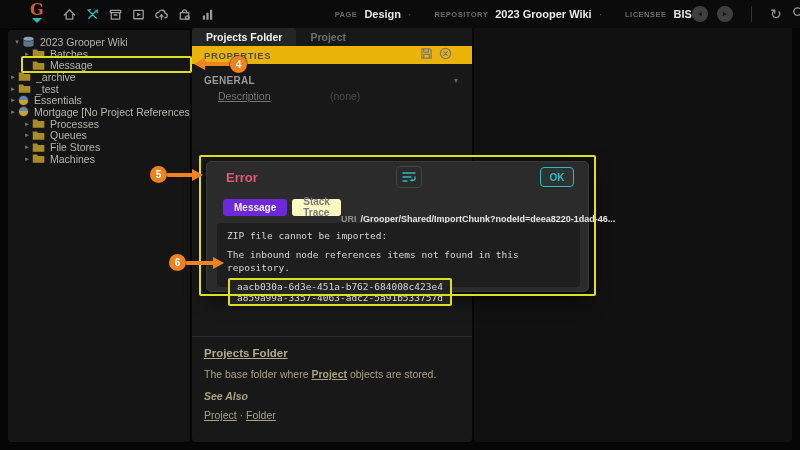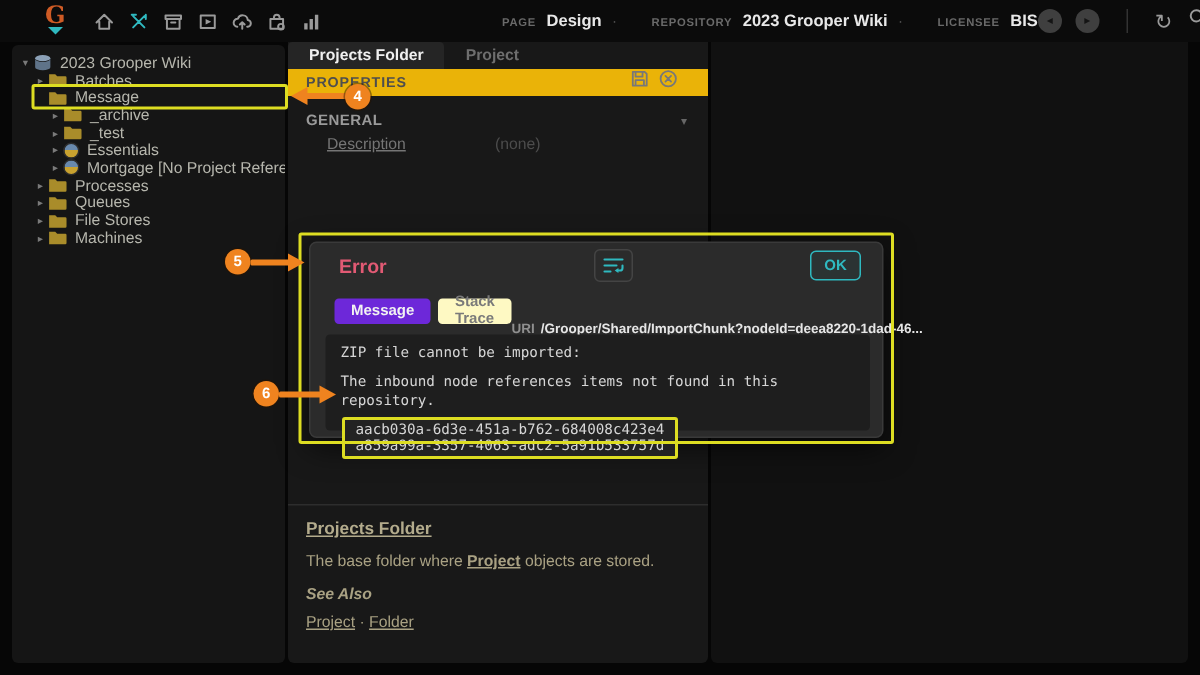--- a/index.html
+++ b/index.html
@@ -31,21 +31,21 @@
   .circ-btn { width:16px; height:16px; border-radius:50%; background:#3f3f3f; color:#141414;
               font-size:8px; display:flex; align-items:center; justify-content:center; line-height:1; }
   .glyph-btn { color:#9a9a9a; font-size:14px; line-height:14px; }
 
   
   .sidebar { position:absolute; left:8px; top:30px; width:182px; height:412px;
              background:#151515; border-radius:4px; padding-top:6px; overflow:hidden; }
   .trow { display:flex; align-items:center; height:11.7px; font-size:10.5px; color:#b6b6ad; white-space:nowrap; }
   .trow .arr { width:10px; text-align:center; font-size:7px; color:#7a7a7a; flex:none; }
   .trow .ticon { margin-right:5px; flex:none; display:flex; }
-  .ind0 { padding-left:4px; } .ind1 { padding-left:14px; } .ind2 { padding-left:24px; }
+  .ind0 { padding-left:4px; } .ind1 { padding-left:14px; } .ind2 { }
   .proj-icon { width:11px; height:11px; border-radius:50%;
                background:linear-gradient(180deg,#6889ad 0 46%, #c9a22f 46% 100%);
                border:1px solid #2c2c2c; }
 
   
   .maincol { position:absolute; left:192px; top:28px; width:280px; height:414px;
              background:#181818; border-radius:0 0 4px 4px; }
   .rightpanel { position:absolute; left:474px; top:28px; width:318px; height:414px;
                 background:#111111; border-radius:0 0 4px 4px; }
   .tabs { display:flex; height:18px; }

